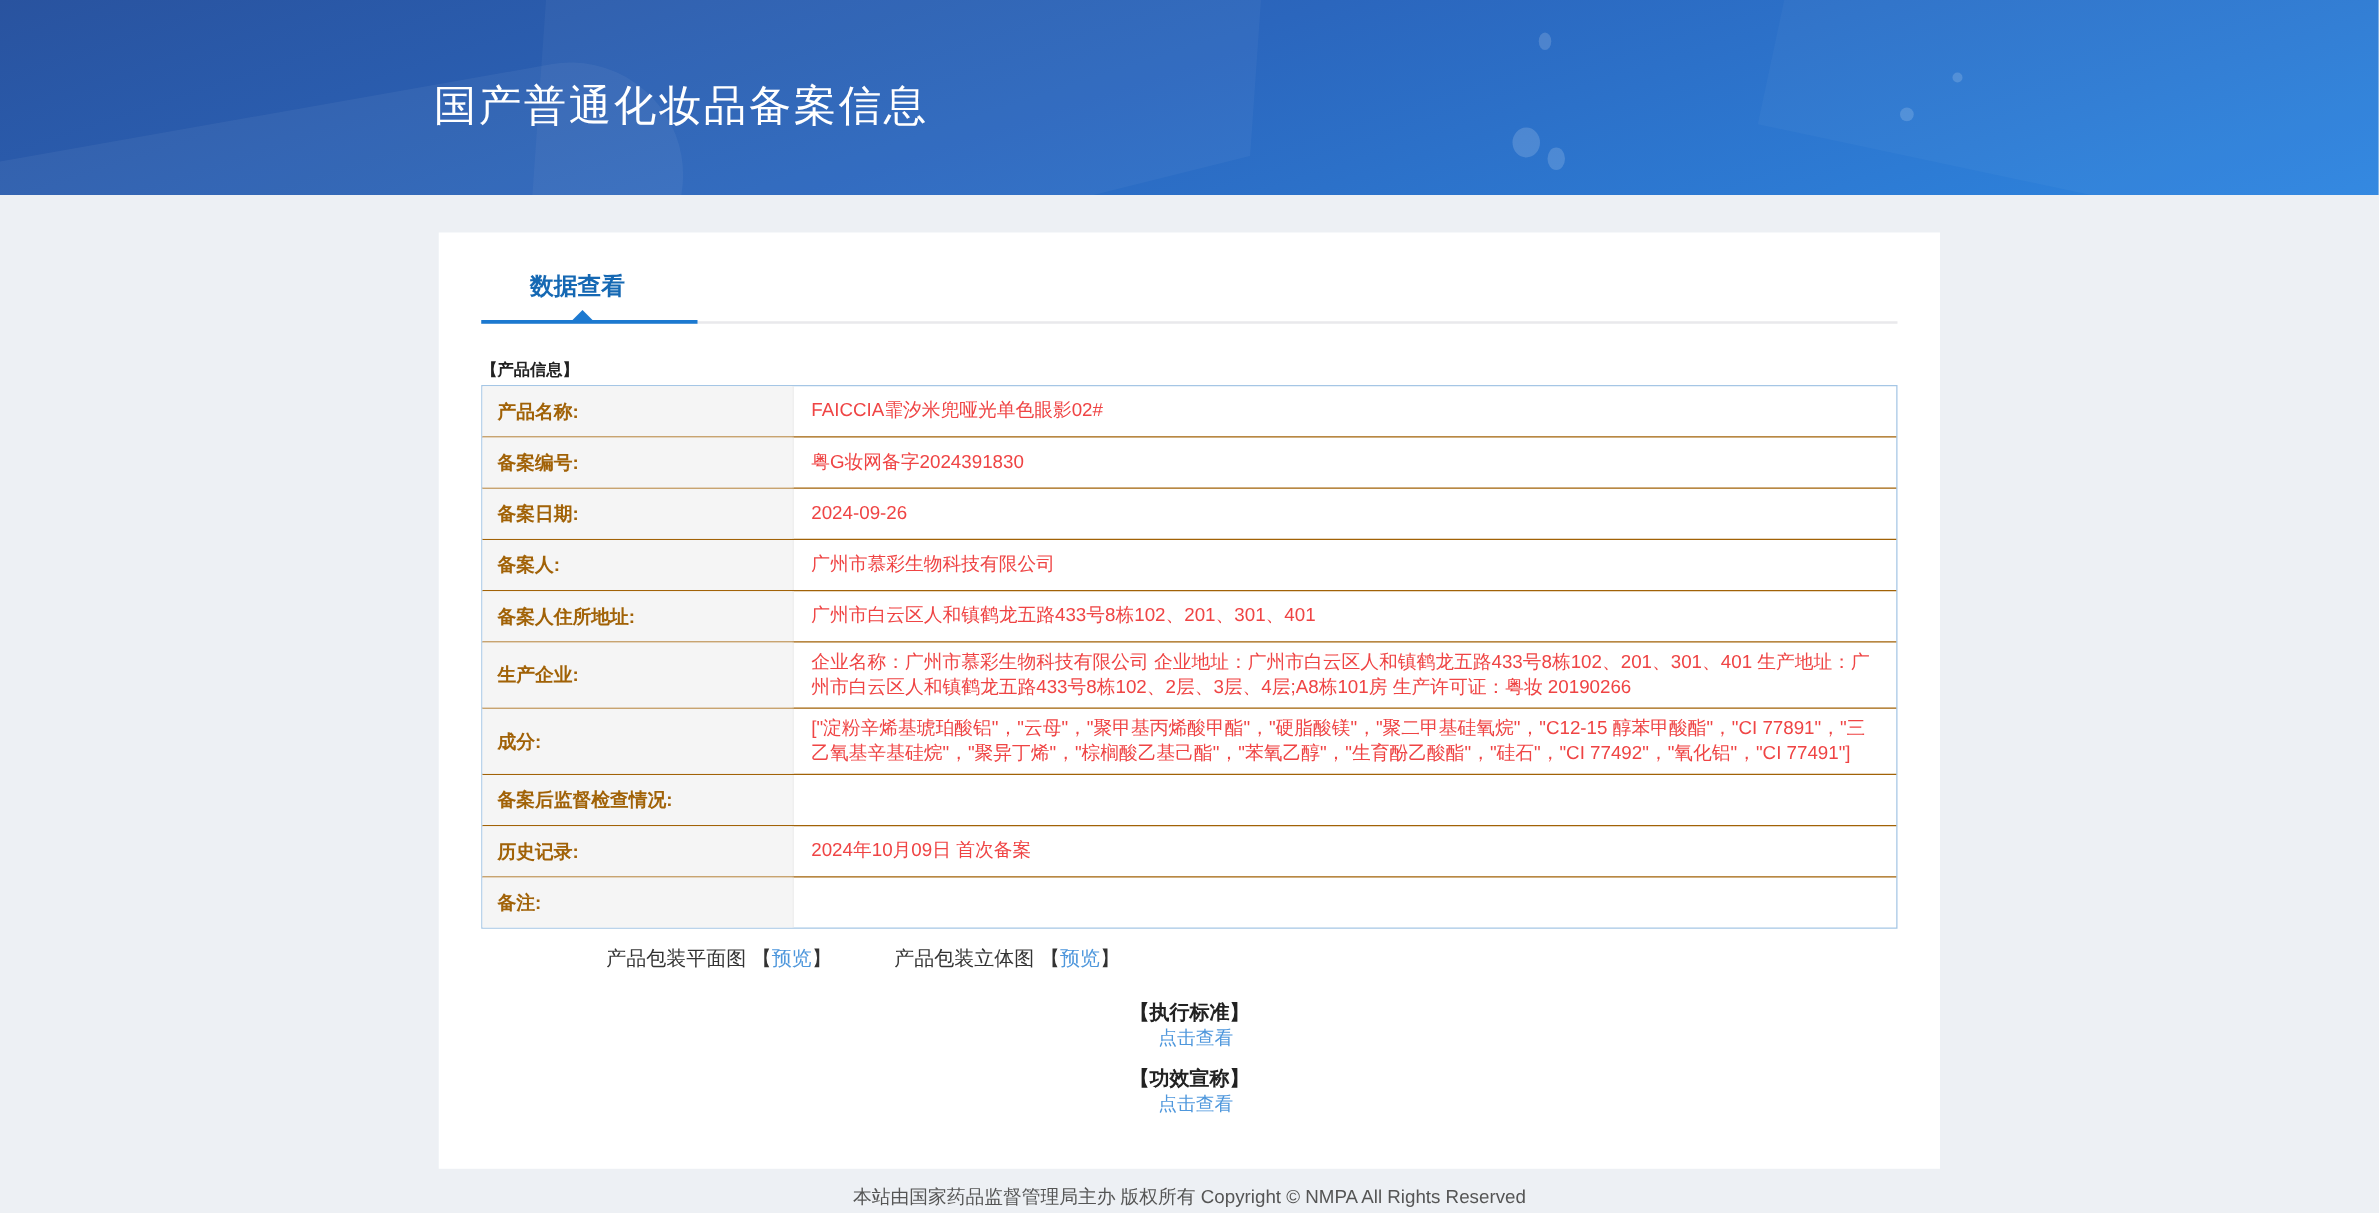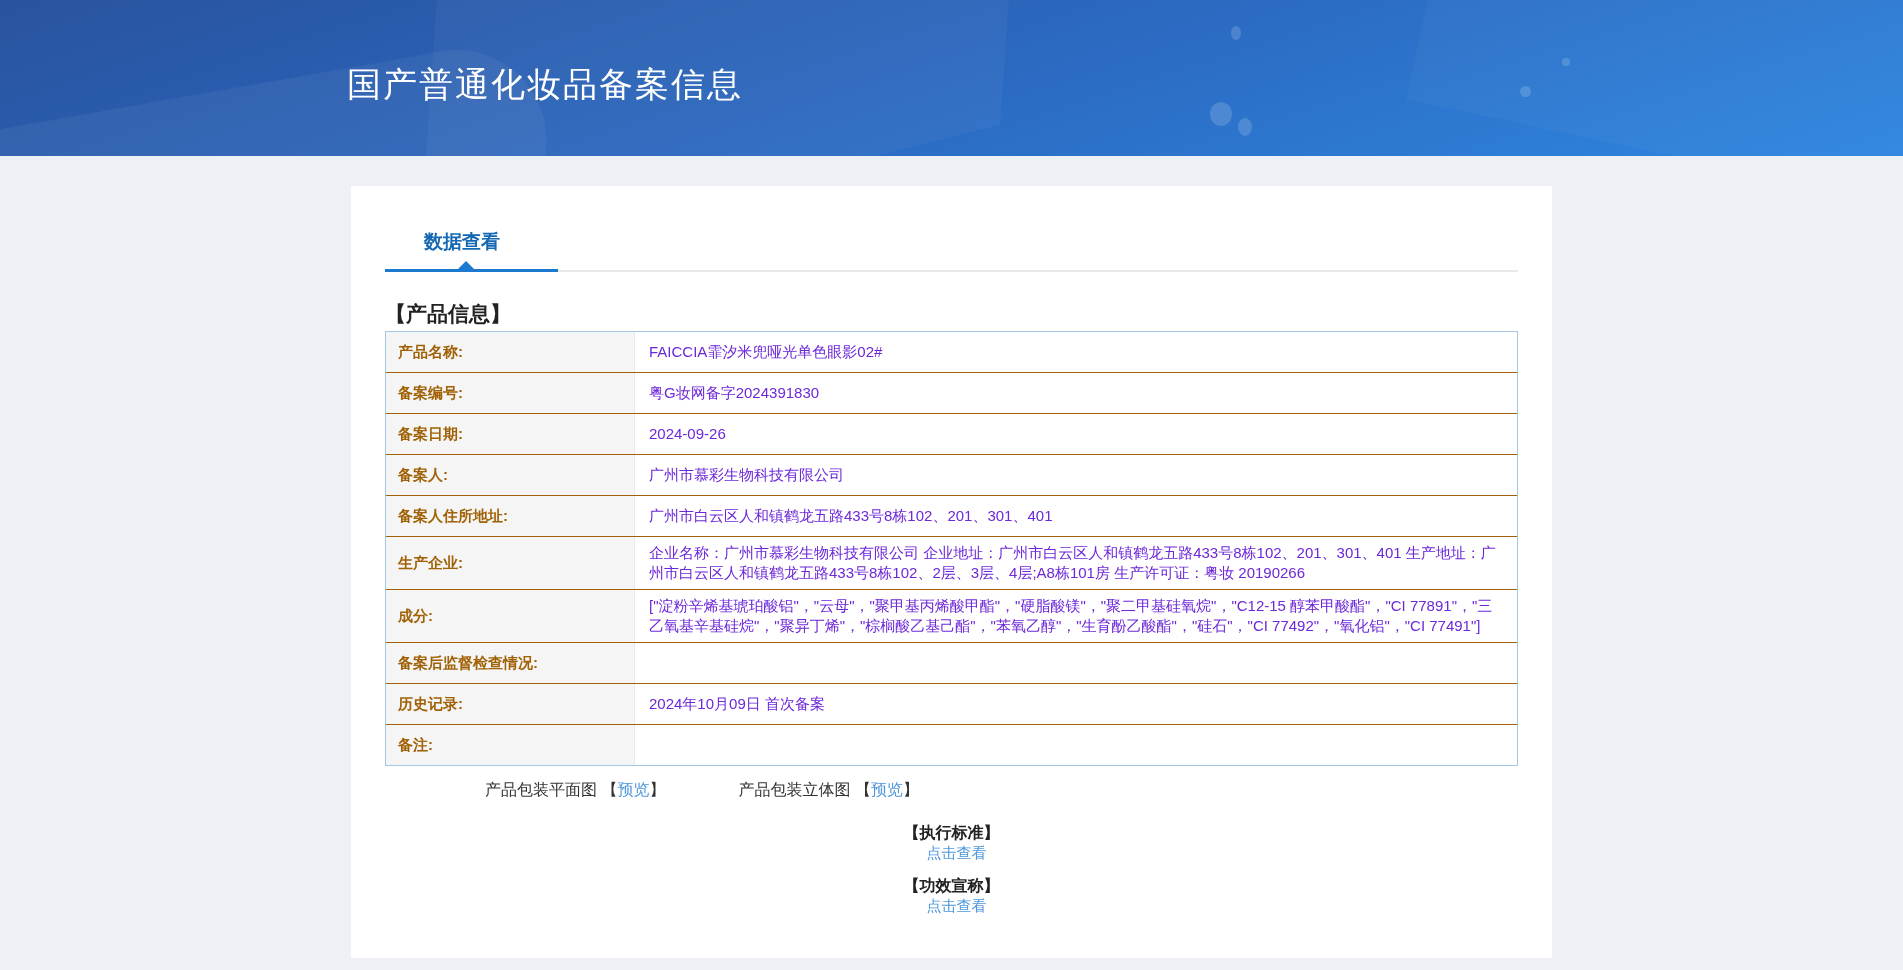--- a/index.html
+++ b/index.html
@@ -19,48 +19,48 @@
                 background:rgba(255,255,255,0.03); transform:rotate(12deg); }
   .dot { position:absolute; border-radius:50%; background:rgba(255,255,255,0.16); }
   .dot1 { left:1231px; top:26px;  width:10px; height:14px; }
   .dot2 { left:1210px; top:102px; width:22px; height:24px; }
   .dot3 { left:1238px; top:118px; width:14px; height:18px; }
   .dot4 { left:1520px; top:86px;  width:11px; height:11px; }
   .dot5 { left:1562px; top:58px;  width:8px;  height:8px;  }
 
   
   .card { width:1201px; min-height:709px; margin:30px auto 0; background:#ffffff;
-          padding:13px 34px 42px; }
+          padding:0 34px 42px; }
 
   
   .tabbar { padding-top:30px; }
   .tab { display:inline-block; margin-left:39px; padding-bottom:15px;
          font-size:19px; font-weight:bold; color:#1568b3; cursor:pointer; }
   .tab-line { position:relative; height:2px; background:#e9e9ec; }
   .tab-line-active { position:absolute; left:0; top:-1px; width:173px; height:3px; background:#1c79d0; }
   .tab-arrow { position:absolute; left:72px; top:-9px; width:0; height:0;
                border-left:9px solid transparent; border-right:9px solid transparent;
                border-bottom:9px solid #1c79d0; }
 
   
-  .section-title { margin:28px 0 3px; font-size:21px; font-weight:bold; color:#222; }
+  .section-title { margin:28px 0 3px; font-size:13px; font-weight:bold; color:#222; }
 
   
   .info-table { border:1px solid #a5c6e5; width:1133px; }
   .info-row { display:flex; align-items:stretch; border-top:1px solid #a16207; }
   .info-row:first-child { border-top:none; }
   .cell-label { width:248px; flex:0 0 248px; min-height:40px; background:#f5f5f5;
                 padding:6px 12px; display:flex; align-items:center;
                 font-size:15px; font-weight:bold; color:#a16207; }
   .cell-value { flex:1; min-height:40px; border-left:1px solid #eaeaea;
                 padding:6px 14px; display:flex; align-items:center;
-                font-size:15px; line-height:20px; color:#6d28d9; }
+                font-size:15px; line-height:20px; color:#ef4444; }
 
   
-  .pack-row { margin:14px 0 0 100px; font-size:16px; color:#333; display:flex;gap:23px; }
+  .pack-row { margin:14px 0 0 100px; font-size:16px; color:#333; display:flex; }
   .pack-group + .pack-group { margin-left:50px; }
   .link { color:#4e97dc; text-decoration:none; cursor:pointer; }
   .std-row { margin-top:22px; display:flex; align-items:center;flex-direction:column; }
   .std-row.second { margin-top:13px; }
   .std-title { font-size:16px; font-weight:bold; color:#222; }
   .std-link { margin-left:10px; font-size:15px; }
 
   
   .footer { margin-top:13px; text-align:center; font-size:15px; color:#555; }
 </style>

